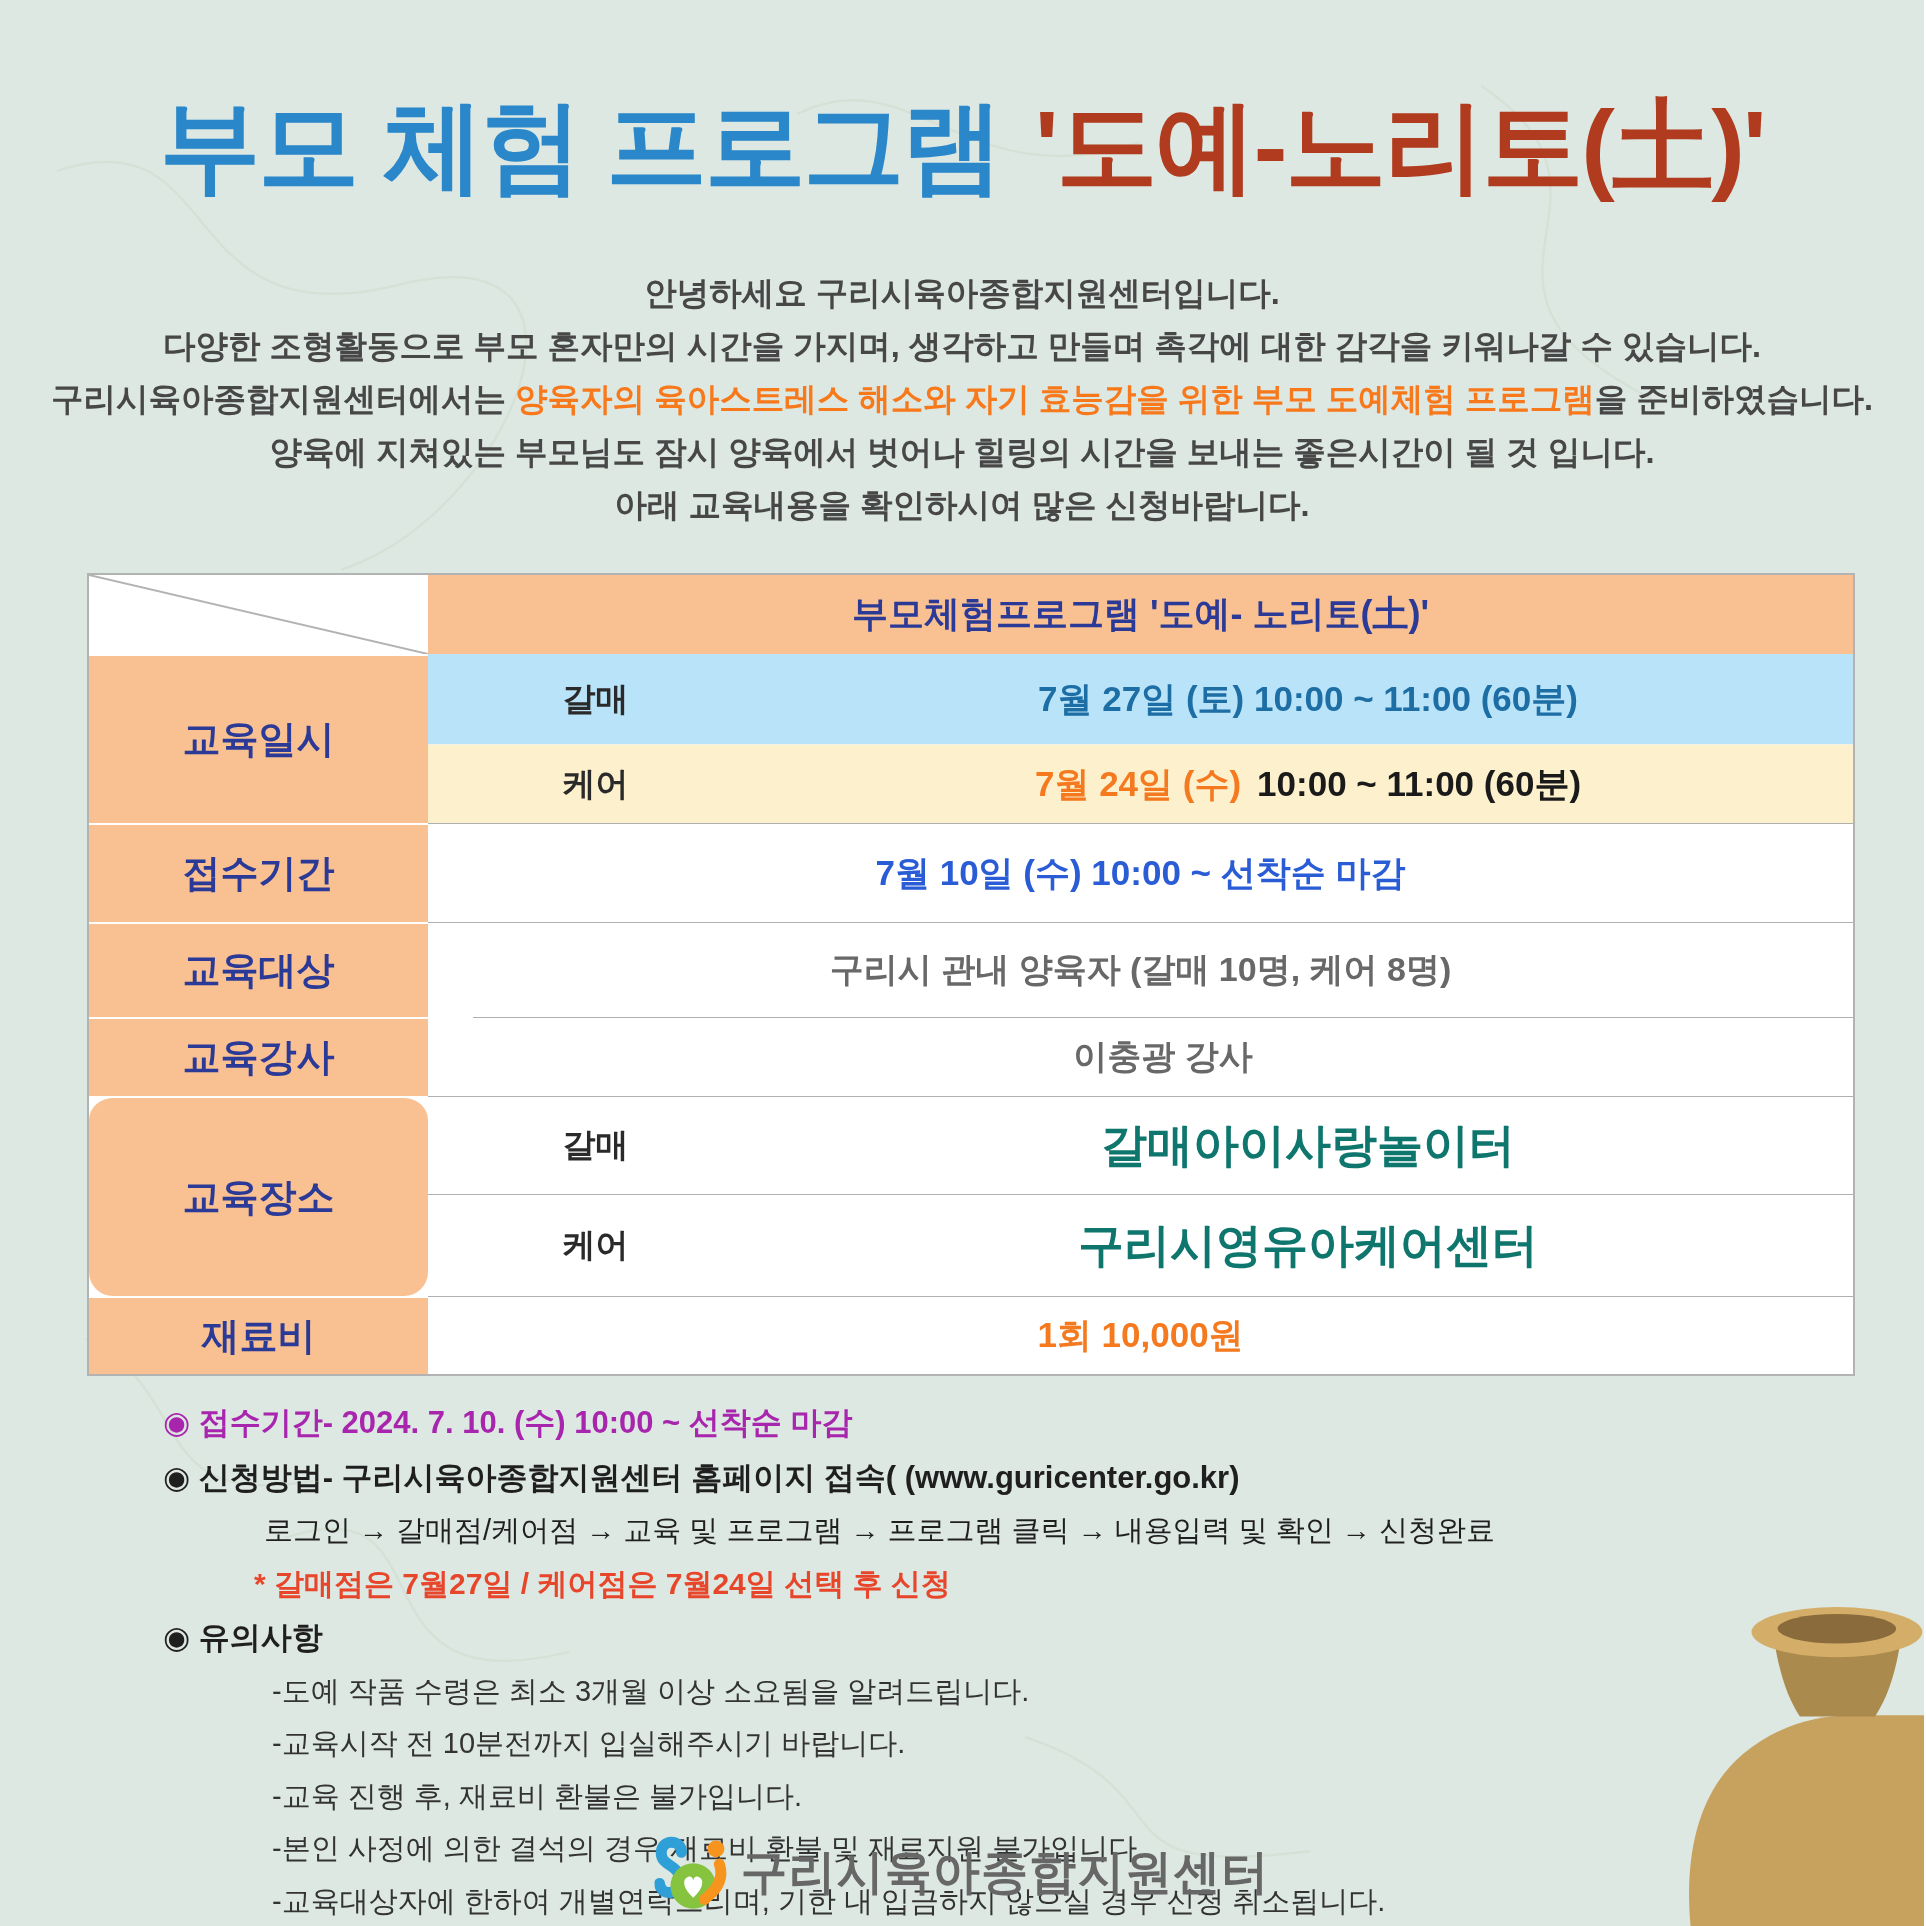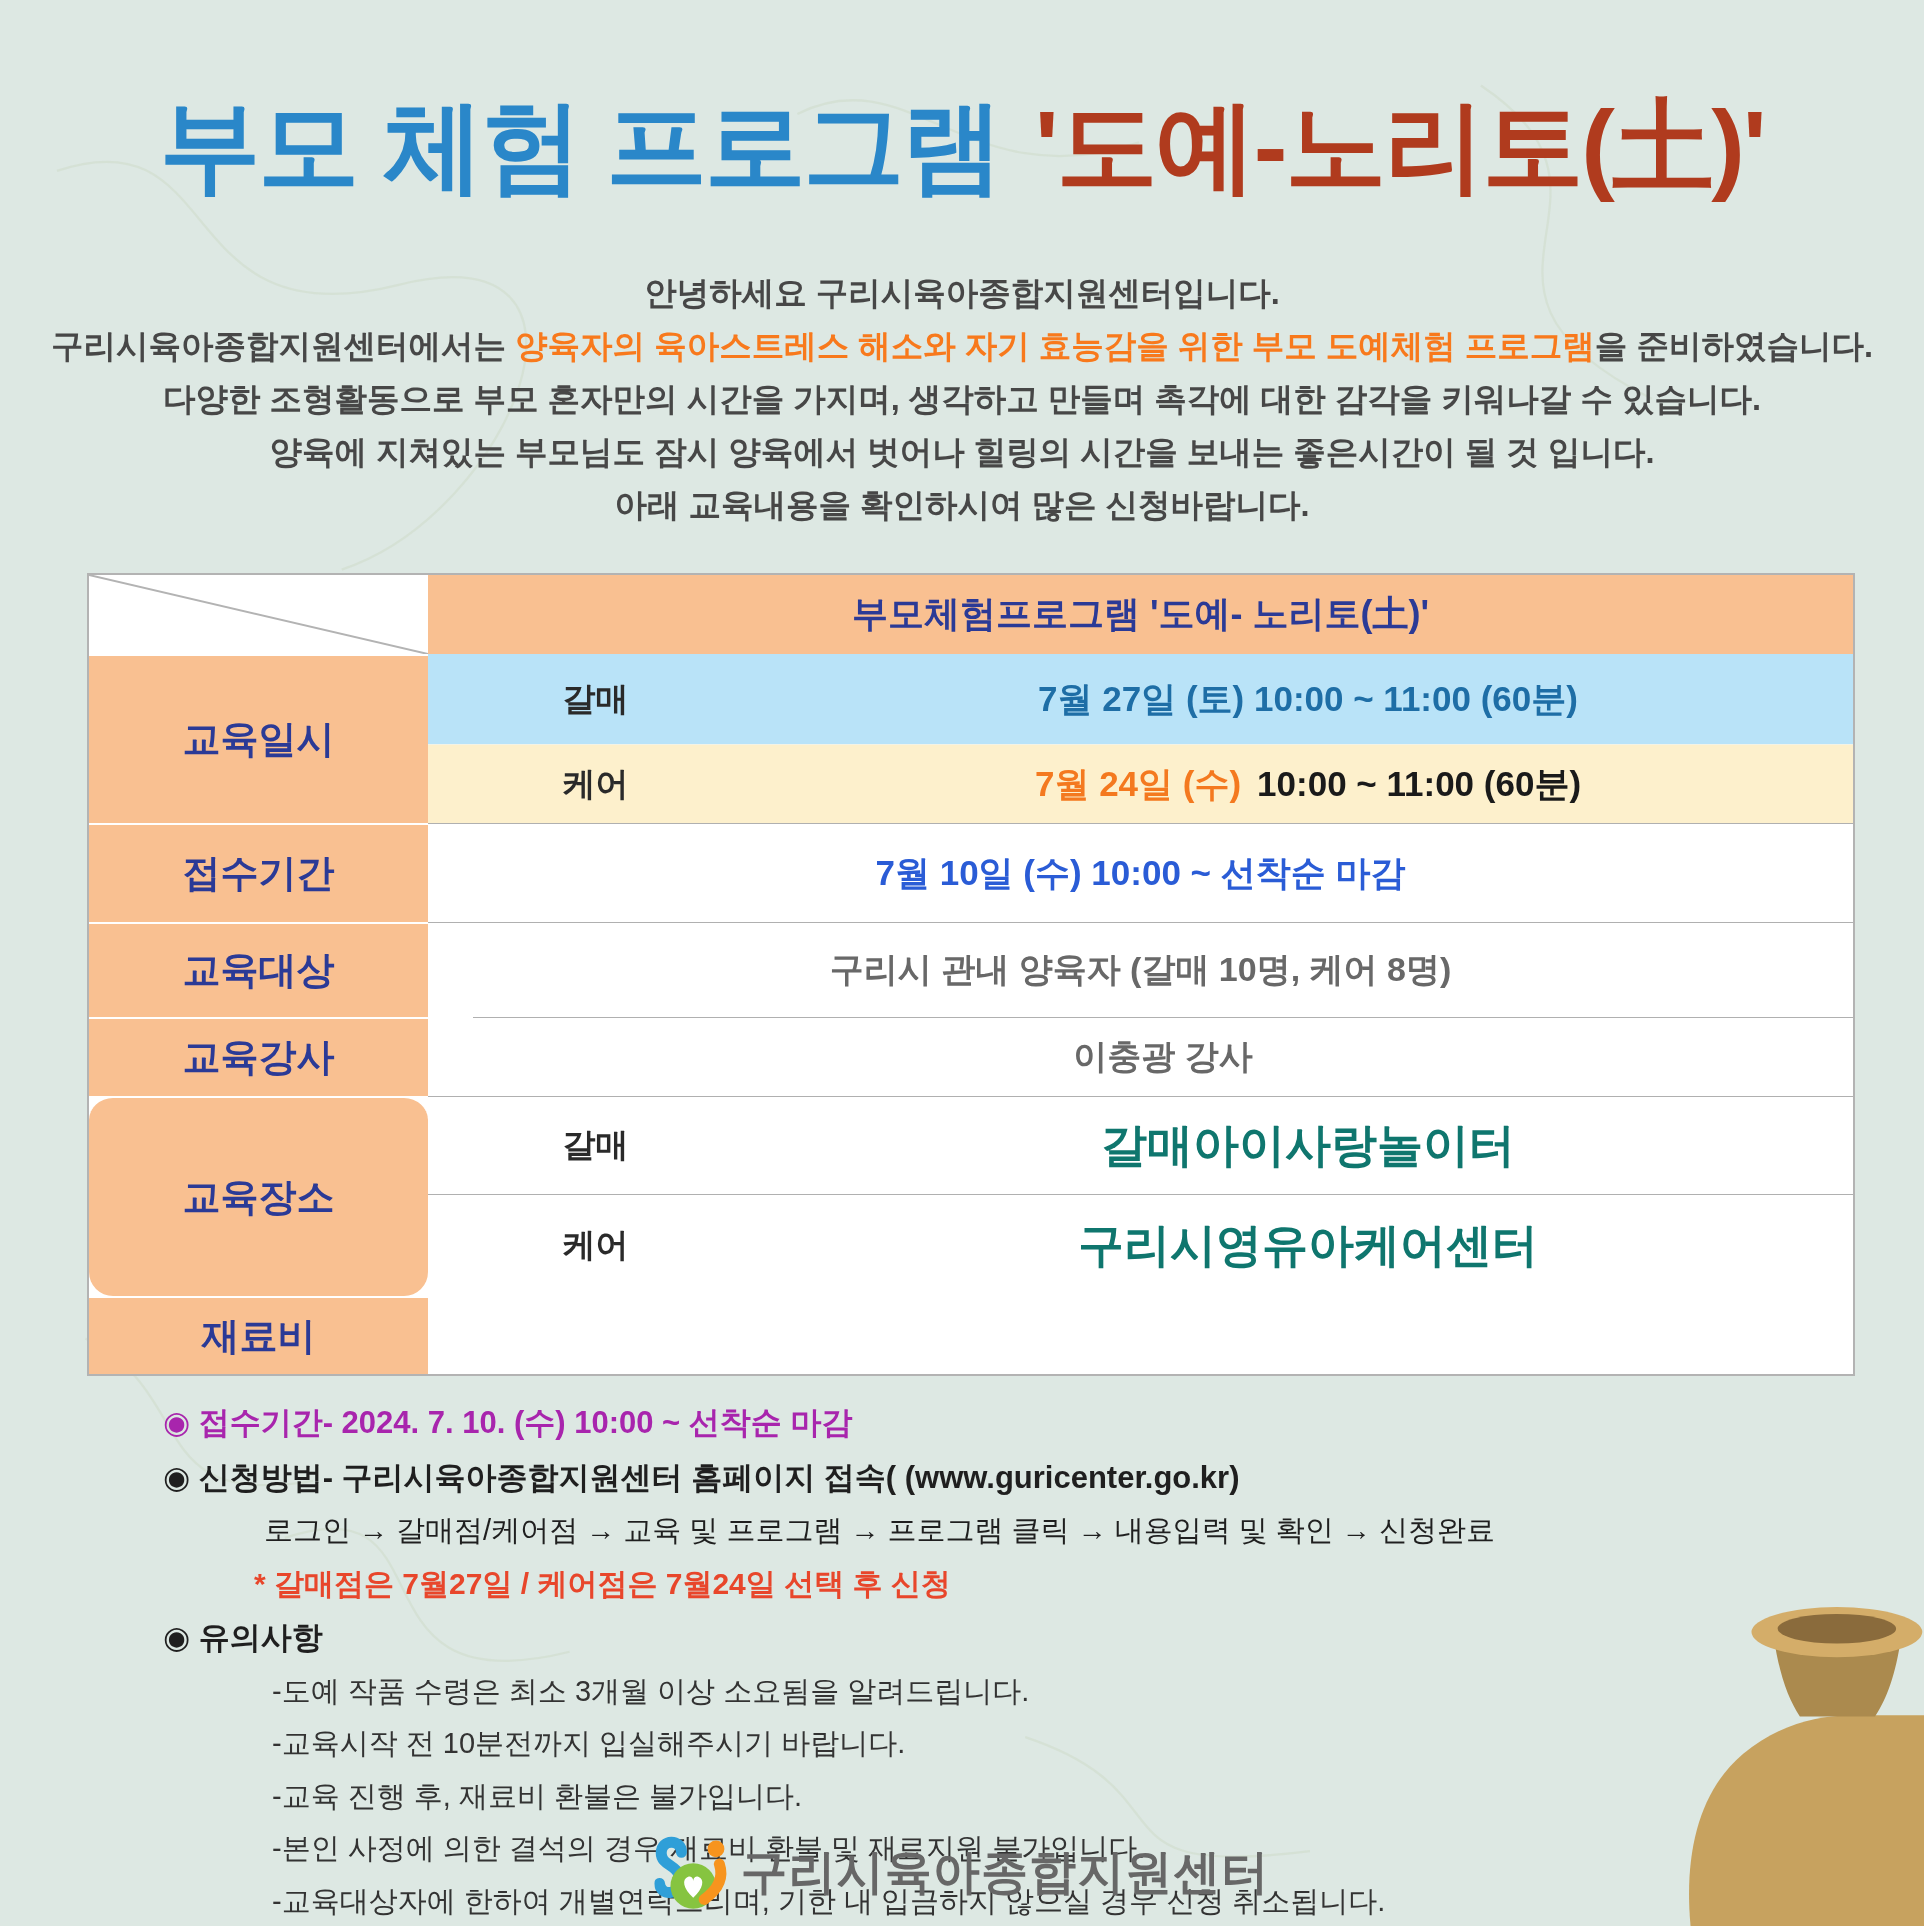--- a/index.html
+++ b/index.html
@@ -93,22 +93,22 @@
       <path d="M150,2350 C350,2450 250,2650 550,2600"></path>
     </g>
   </svg>
 
   <div class="title">
     <span class="t-blue">부모 체험 프로그램</span><span class="t-red">'도예-노리토(土)'</span>
   </div>
 
   <div class="intro">
     <div>안녕하세요 구리시육아종합지원센터입니다.</div>
+    <div>다양한 조형활동으로 부모 혼자만의 시간을 가지며, 생각하고 만들며 촉각에 대한 감각을 키워나갈 수 있습니다.</div>
     <div><span>구리시육아종합지원센터에서는 </span><span class="hl">양육자의 육아스트레스 해소와 자기 효능감을 위한 부모 도예체험 프로그램</span><span>을 준비하였습니다.</span></div>
-    <div>다양한 조형활동으로 부모 혼자만의 시간을 가지며, 생각하고 만들며 촉각에 대한 감각을 키워나갈 수 있습니다.</div>
     <div>양육에 지쳐있는 부모님도 잠시 양육에서 벗어나 힐링의 시간을 보내는 좋은시간이 될 것 입니다.</div>
     <div>아래 교육내용을 확인하시여 많은 신청바랍니다.</div>
   </div>
 
   <div class="tbl">
     <div class="corner">
       <svg viewBox="0 0 100 100" preserveAspectRatio="none">
         <line x1="0" y1="0" x2="100" y2="100" stroke="#b3b3b3" stroke-width="2" vector-effect="non-scaling-stroke"></line>
       </svg>
     </div>
@@ -140,20 +140,21 @@
     <div class="split row-loc-galmae">
       <div class="sub">갈매</div>
       <div class="val">갈매아이사랑놀이터</div>
     </div>
     <div class="split row-loc-care">
       <div class="sub">케어</div>
       <div class="val">구리시영유아케어센터</div>
     </div>
 
     <div class="cell lbl lbl-fee">재료비</div>
+    <div class="cell row-fee">1회  10,000원</div>
   </div>
 
   <div class="details">
     <div class="ln d-reg">◉ 접수기간- 2024. 7. 10. (수) 10:00 ~ 선착순 마감</div>
     <div class="ln d-method">◉ 신청방법- 구리시육아종합지원센터 홈페이지 접속( (www.guricenter.go.kr)</div>
     <div class="ln d-flow">로그인 → 갈매점/케어점 → 교육 및 프로그램 → 프로그램 클릭 → 내용입력 및 확인 → 신청완료</div>
     <div class="ln d-star">* 갈매점은 7월27일 / 케어점은 7월24일 선택 후 신청</div>
     <div class="ln d-caution">◉ 유의사항</div>
     <div class="ln d-note">-도예 작품 수령은 최소 3개월 이상 소요됨을 알려드립니다.</div>
     <div class="ln d-note">-교육시작 전 10분전까지 입실해주시기 바랍니다.</div>

